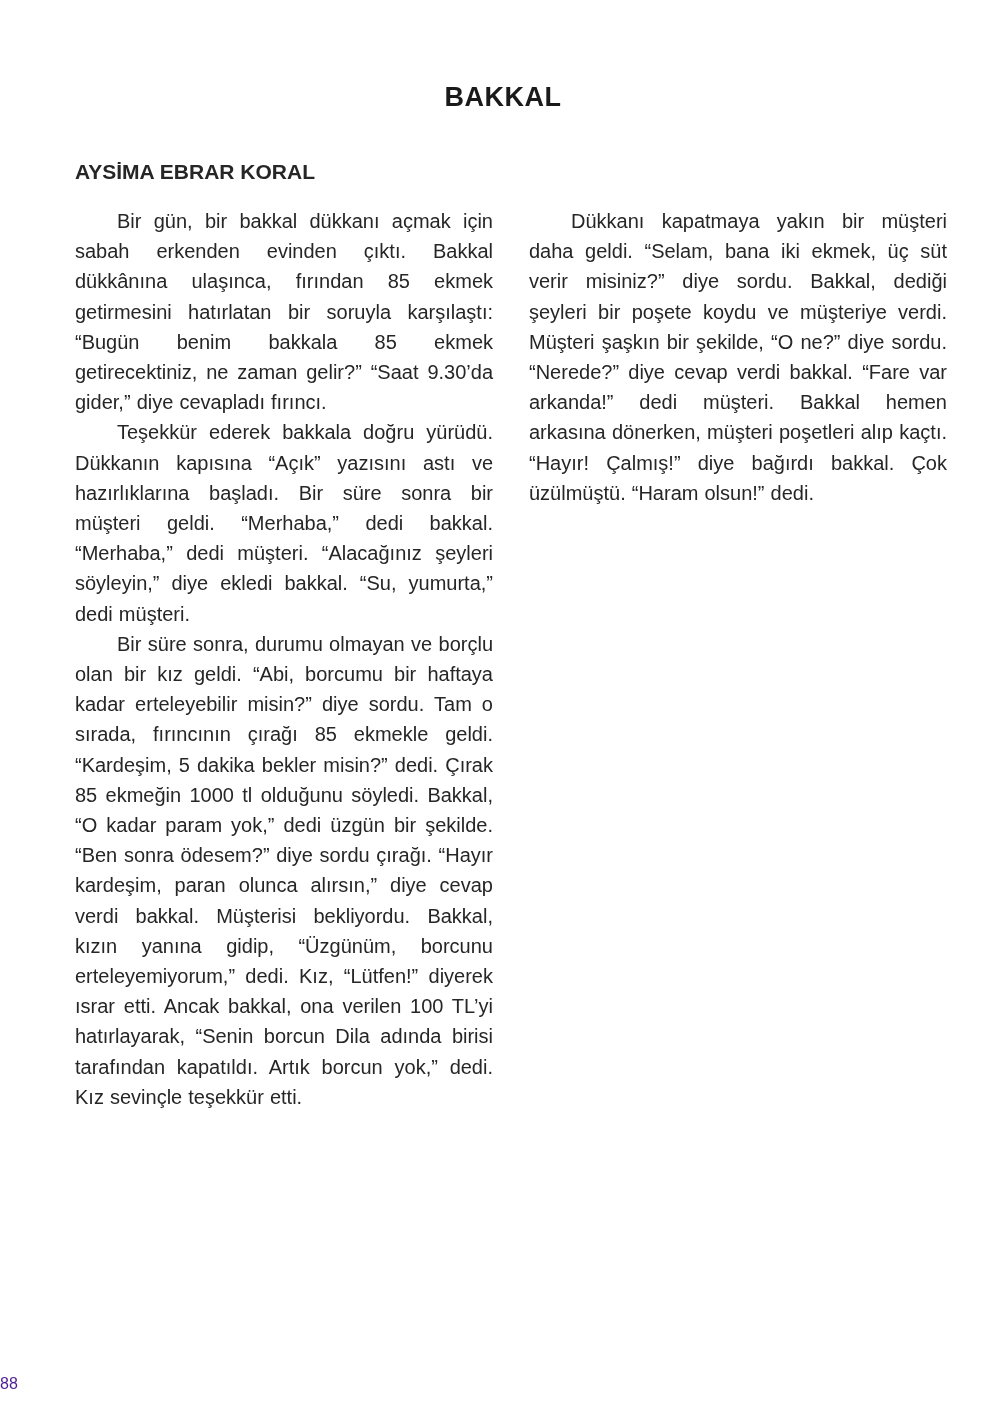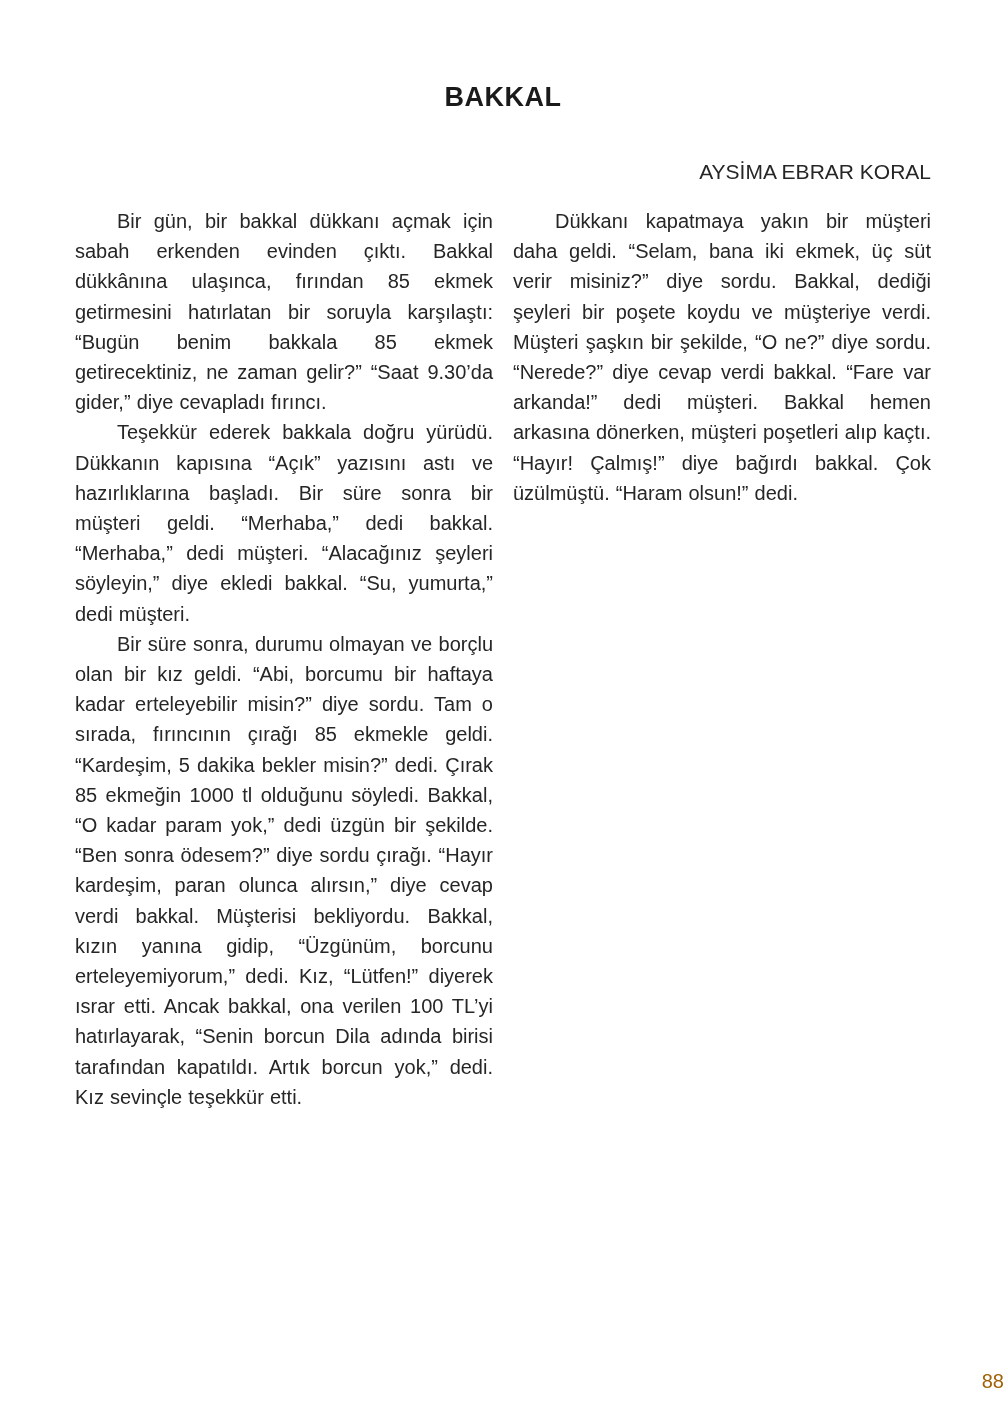--- a/index.html
+++ b/index.html
@@ -24,51 +24,50 @@
     text-align: center;
     font-size: 27px;
     font-weight: 700;
     letter-spacing: 0.5px;
     color: #1a1a1a;
     line-height: 34px;
   }
   .author {
     margin-top: 45px;
     font-size: 21px;
-    font-weight: 400;
+    font-weight: 700;
     line-height: 26px;
     color: #262626;
-    text-align: right;
   }
   .columns {
     display: flex;
-    gap: 20px;
+    gap: 36px;
     margin-top: 21px;
   }
   .column {
     width: 418px;
     flex: 0 0 418px;
   }
   .column p {
     margin: 0;
     font-size: 20px;
     line-height: 30.2px;
     text-align: justify;
     text-indent: 42px;
     color: #262626;
     word-spacing: 0.5px;
   }
   .page-number {
     position: absolute;
     left: 0;
     right: 0;
     bottom: 40px;
-    text-align: right;
-    font-size: 20px;
-    color: #a16207;
+    text-align: left;
+    font-size: 16px;
+    color: #4c1d95;
   }
 </style>
 </head>
 <body>
 
 <div class="page">
 
   <h1 class="story-title">BAKKAL</h1>
 
   <div class="author">AYSİMA EBRAR KORAL</div>

